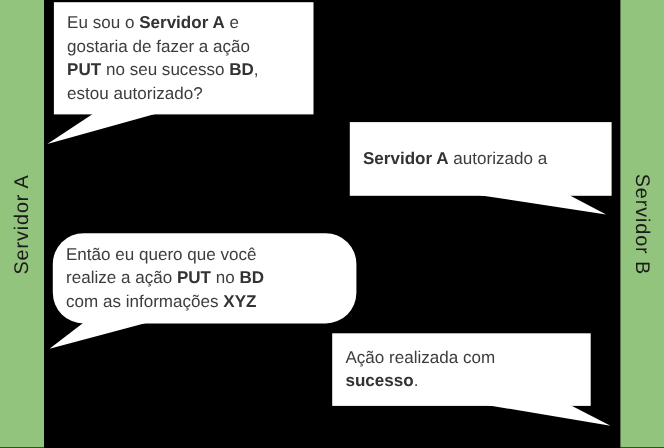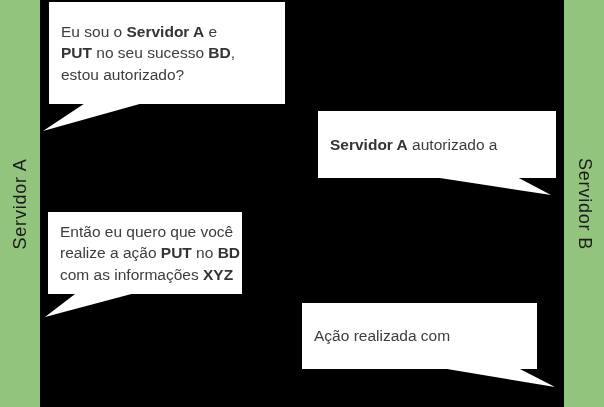--- a/index.html
+++ b/index.html
@@ -50,21 +50,21 @@
     padding: 0 12px;
     display: flex;
     flex-direction: column;
     justify-content: center;
   }
   .bubble .line { white-space: nowrap; }
   .bubble .b { font-weight: 700; color: #333333; }
 
   .bubble-1 { left: 49px;  top: 2px;   width: 236px; height: 102px; }
   .bubble-2 { left: 318px; top: 111px; width: 238px; height: 67px;  }
-  .bubble-3 { left: 48px;  top: 212px; width: 194px; height: 82px;  }
+  .bubble-3 { left: 48px;  top: 212px; width: 276px; height: 82px; border-radius: 28px;  }
   .bubble-4 { left: 302px; top: 303px; width: 235px; height: 66px;  }
 </style>
 </head>
 <body>
 
 <div class="stage">
 
   <div class="bar left">
     <span class="bar-label">Servidor A</span>
   </div>
@@ -75,31 +75,33 @@
 
   <svg class="tails" viewBox="0 0 604 407" aria-hidden="true">
     <polygon points="86,102.5 145,102.5 43,131"></polygon>
     <polygon points="430,176.5 516,176.5 551,195"></polygon>
     <polygon points="77,292.5 137,292.5 45,317"></polygon>
     <polygon points="438,367.5 517,367.5 555,387"></polygon>
   </svg>
 
   <div class="bubble bubble-1">
     <div class="line"><span>Eu sou o </span><span class="b">Servidor A</span><span> e</span></div>
+    <div class="line"><span>gostaria de fazer a ação</span></div>
     <div class="line"><span class="b">PUT</span><span> no seu sucesso </span><span class="b">BD</span><span>,</span></div>
     <div class="line"><span>estou autorizado?</span></div>
   </div>
 
   <div class="bubble bubble-2">
     <div class="line"><span class="b">Servidor A</span><span> autorizado a</span></div>
   </div>
 
   <div class="bubble bubble-3">
     <div class="line"><span>Então eu quero que você</span></div>
     <div class="line"><span>realize a ação </span><span class="b">PUT</span><span> no </span><span class="b">BD</span></div>
     <div class="line"><span>com as informações </span><span class="b">XYZ</span></div>
   </div>
 
   <div class="bubble bubble-4">
     <div class="line"><span>Ação realizada com</span></div>
+    <div class="line"><span class="b">sucesso</span><span>.</span></div>
   </div>
 
 </div>
 
 </body></html>

